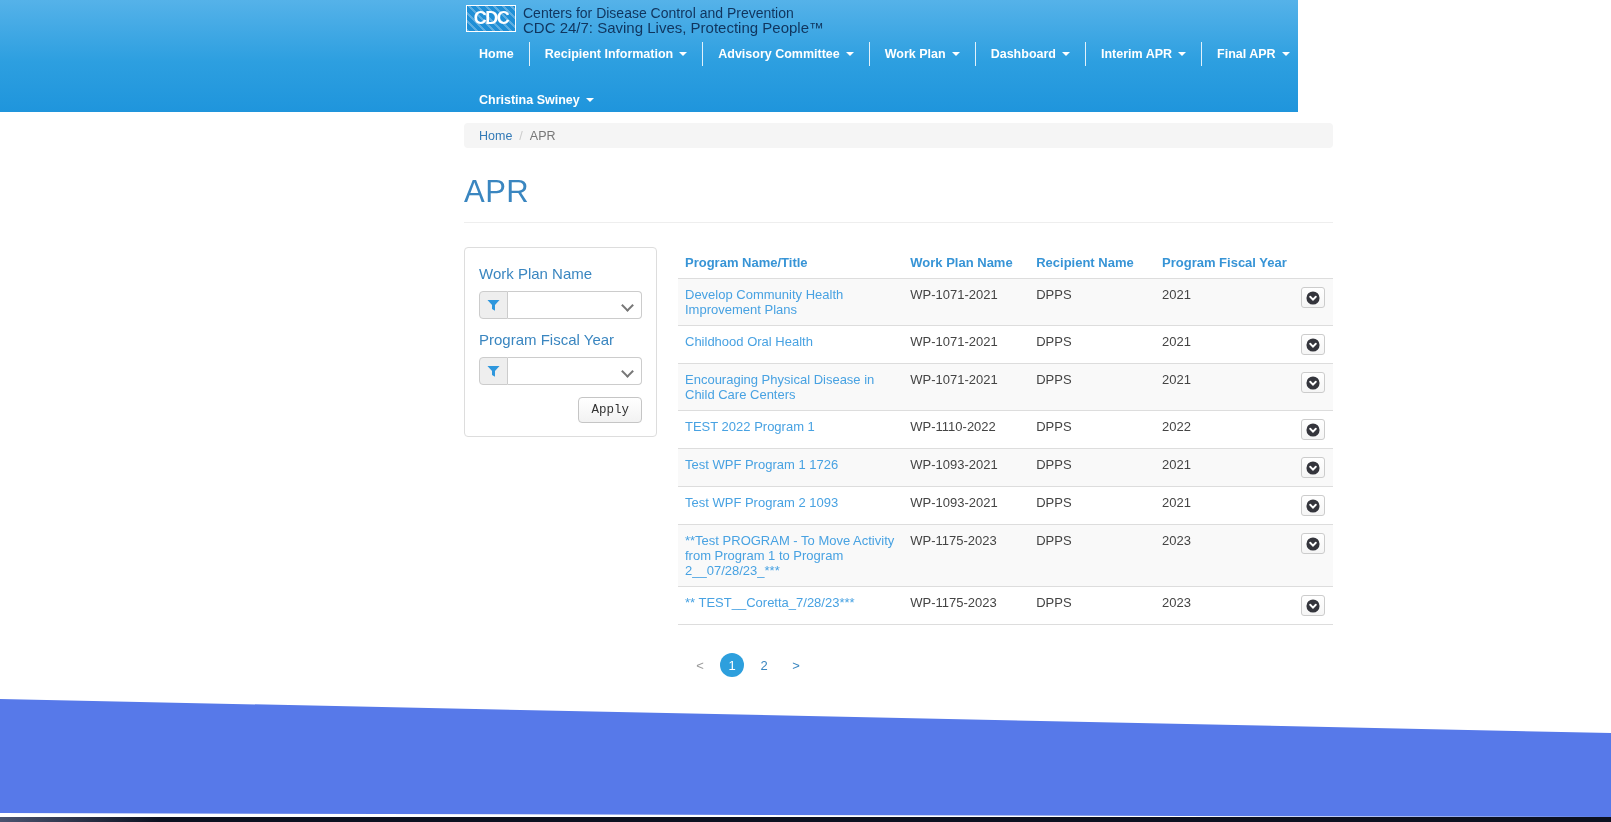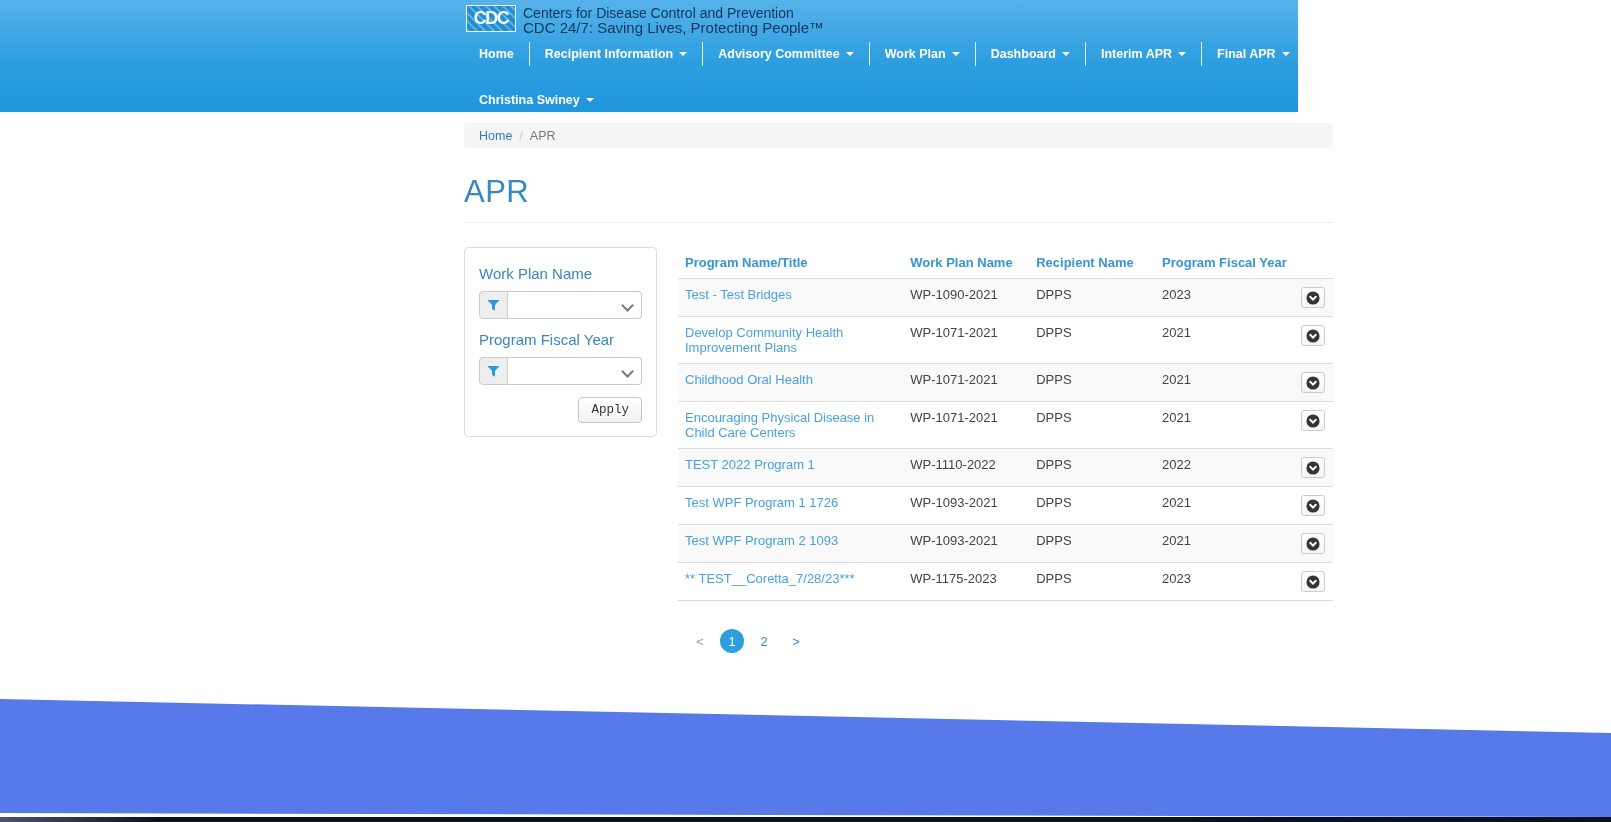--- a/index.html
+++ b/index.html
@@ -226,32 +226,20 @@
           <tr>
             <th class="col-program">Program Name/Title</th>
             <th class="col-workplan">Work Plan Name</th>
             <th class="col-recipient">Recipient Name</th>
             <th class="col-year">Program Fiscal Year</th>
             <th class="col-action"></th>
           </tr>
         </thead>
         <tbody>
             <tr>
-              <td class="cell-program"><a>Test - Test Bridges</a></td>
-              <td class="cell-workplan">WP-1090-2021</td>
-              <td class="cell-recipient">DPPS</td>
-              <td class="cell-year">2023</td>
-              <td class="cell-action"><button class="row-action-btn">
-                  <svg width="14" height="14" viewBox="0 0 16 16">
-                    <circle cx="8" cy="8" r="7.5" fill="#34353c"></circle>
-                    <path d="M4.8 6.6 L8 9.8 L11.2 6.6" stroke="#ffffff" stroke-width="2.2" fill="none" stroke-linecap="round"></path>
-                  </svg>
-                </button></td>
-            </tr>
-            <tr>
               <td class="cell-program"><a>Develop Community Health Improvement Plans</a></td>
               <td class="cell-workplan">WP-1071-2021</td>
               <td class="cell-recipient">DPPS</td>
               <td class="cell-year">2021</td>
               <td class="cell-action"><button class="row-action-btn">
                   <svg width="14" height="14" viewBox="0 0 16 16">
                     <circle cx="8" cy="8" r="7.5" fill="#34353c"></circle>
                     <path d="M4.8 6.6 L8 9.8 L11.2 6.6" stroke="#ffffff" stroke-width="2.2" fill="none" stroke-linecap="round"></path>
                   </svg>
                 </button></td>
@@ -302,20 +290,32 @@
                     <circle cx="8" cy="8" r="7.5" fill="#34353c"></circle>
                     <path d="M4.8 6.6 L8 9.8 L11.2 6.6" stroke="#ffffff" stroke-width="2.2" fill="none" stroke-linecap="round"></path>
                   </svg>
                 </button></td>
             </tr>
             <tr>
               <td class="cell-program"><a>Test WPF Program 2 1093</a></td>
               <td class="cell-workplan">WP-1093-2021</td>
               <td class="cell-recipient">DPPS</td>
               <td class="cell-year">2021</td>
+              <td class="cell-action"><button class="row-action-btn">
+                  <svg width="14" height="14" viewBox="0 0 16 16">
+                    <circle cx="8" cy="8" r="7.5" fill="#34353c"></circle>
+                    <path d="M4.8 6.6 L8 9.8 L11.2 6.6" stroke="#ffffff" stroke-width="2.2" fill="none" stroke-linecap="round"></path>
+                  </svg>
+                </button></td>
+            </tr>
+            <tr>
+              <td class="cell-program"><a>**Test PROGRAM - To Move Activity from Program 1 to Program 2__07/28/23_***</a></td>
+              <td class="cell-workplan">WP-1175-2023</td>
+              <td class="cell-recipient">DPPS</td>
+              <td class="cell-year">2023</td>
               <td class="cell-action"><button class="row-action-btn">
                   <svg width="14" height="14" viewBox="0 0 16 16">
                     <circle cx="8" cy="8" r="7.5" fill="#34353c"></circle>
                     <path d="M4.8 6.6 L8 9.8 L11.2 6.6" stroke="#ffffff" stroke-width="2.2" fill="none" stroke-linecap="round"></path>
                   </svg>
                 </button></td>
             </tr>
             <tr>
               <td class="cell-program"><a>** TEST__Coretta_7/28/23***</a></td>
               <td class="cell-workplan">WP-1175-2023</td>

